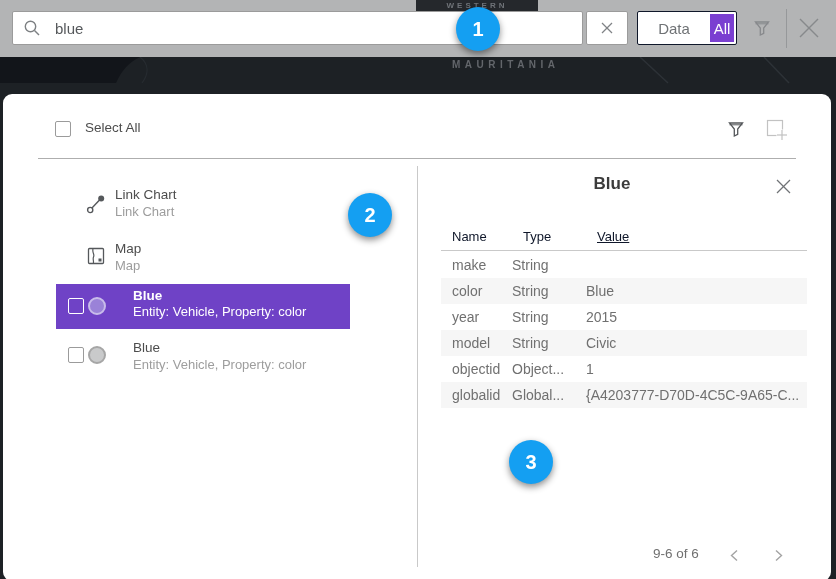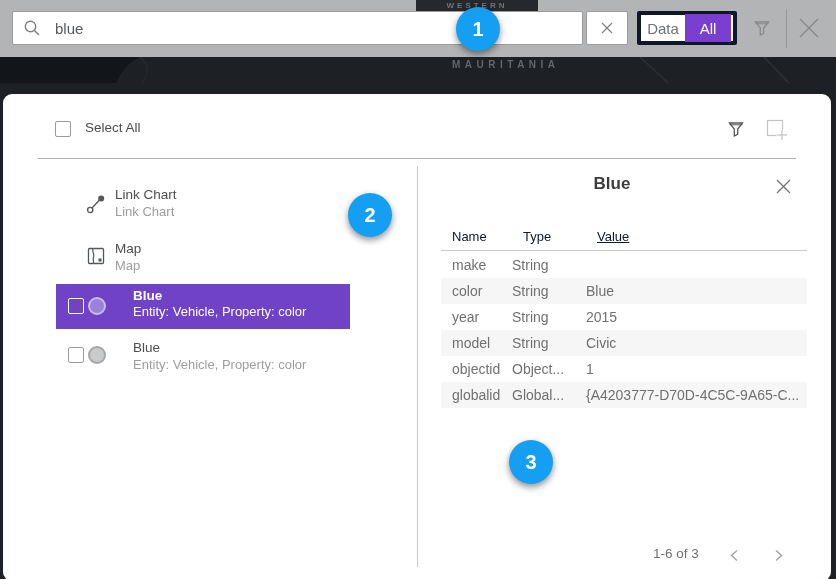--- a/index.html
+++ b/index.html
@@ -10,23 +10,23 @@
   .map-svg { position:absolute; left:0; top:0; width:836px; height:579px; }
   .map-label-mauritania { position:absolute; left:452px; top:59px; font-size:10px; font-weight:bold; letter-spacing:4.5px; color:#63666b; }
   .map-label-bottom { position:absolute; left:162px; top:570px; height:9px; overflow:hidden; font-size:11px; font-weight:bold; letter-spacing:2px; color:#45494e; }
 
   
   .topbar { position:absolute; left:0; top:0; width:836px; height:57px; background:#b3b4b5; z-index:5; }
   .western-patch { position:absolute; left:416px; top:0; width:122px; height:13px; background:#25282c; overflow:hidden; text-align:center; font-size:8px; font-weight:bold; letter-spacing:3px; color:#6f7378; line-height:12px; }
   .search-input { position:absolute; left:12px; top:11px; width:571px; height:34px; background:#fff; border:1px solid #9b9b9b; border-radius:2px; padding-left:42px; font-size:15px; color:#55585b; font-family:"Liberation Sans", sans-serif; outline:none; }
   .search-icon { position:absolute; left:23px; top:19px; }
   .clear-box { position:absolute; left:586px; top:11px; width:42px; height:34px; background:#fff; border:1px solid #9b9b9b; border-radius:2px; display:flex; align-items:center; justify-content:center; cursor:pointer; }
-  .scope-group { position:absolute; left:637px; top:11px; width:100px; height:34px; background:#fff; border:4px solid #0f172a; border-radius:2px; display:flex; align-items:center; }
+  .scope-group { position:absolute; left:637px; top:11px; width:100px; height:34px; background:#fff; border:1px solid #0f172a; border-radius:2px; display:flex; align-items:center; }
   .scope-data { flex:1; text-align:center; font-size:15px; color:#6f7275; cursor:pointer; }
-  .scope-all { width:46px; height:28px; margin-right:2px; background:#7a3fd1; color:#fff; font-size:15px; display:flex; align-items:center; justify-content:center; cursor:pointer; }
+  .scope-all { width:24px; height:28px; margin-right:2px; background:#7a3fd1; color:#fff; font-size:15px; display:flex; align-items:center; justify-content:center; cursor:pointer; }
   .topbar-funnel { position:absolute; left:752px; top:18px; cursor:pointer; }
   .topbar-vline { position:absolute; left:786px; top:9px; width:1px; height:39px; background:#96989a; }
   .topbar-close { position:absolute; left:796px; top:15px; cursor:pointer; }
 
   
   .callout { position:absolute; width:44px; height:44px; border-radius:50%; background:#149ff2; color:#fff; font-size:20px; font-weight:bold; display:flex; align-items:center; justify-content:center; box-shadow:0 3px 7px rgba(0,0,0,0.45); z-index:20; }
   .callout-1 { left:456px; top:7px; }
   .callout-2 { left:348px; top:193px; }
   .callout-3 { left:509px; top:440px; }
 
@@ -192,21 +192,21 @@
         <span class="c-type">Object...</span>
         <span class="c-value">1</span>
       </div>
       <div class="trow alt">
         <span class="c-name">globalid</span>
         <span class="c-type">Global...</span>
         <span class="c-value">{A4203777-D70D-4C5C-9A65-C...</span>
       </div>
     </div>
 
-    <div class="pagination-label">1-6 of 3</div>
+    <div class="pagination-label">9-6 of 6</div>
     <svg class="chev chev-left" width="9" height="13" viewBox="0 0 9 13">
       <polyline points="7,1.5 1.5,6.5 7,11.5" fill="none" stroke="#a3a3a3" stroke-width="1.4"></polyline>
     </svg>
     <svg class="chev chev-right" width="9" height="13" viewBox="0 0 9 13">
       <polyline points="2,1.5 7.5,6.5 2,11.5" fill="none" stroke="#a3a3a3" stroke-width="1.4"></polyline>
     </svg>
   </div>
 
   <div class="callout callout-1">1</div>
   <div class="callout callout-2">2</div>

